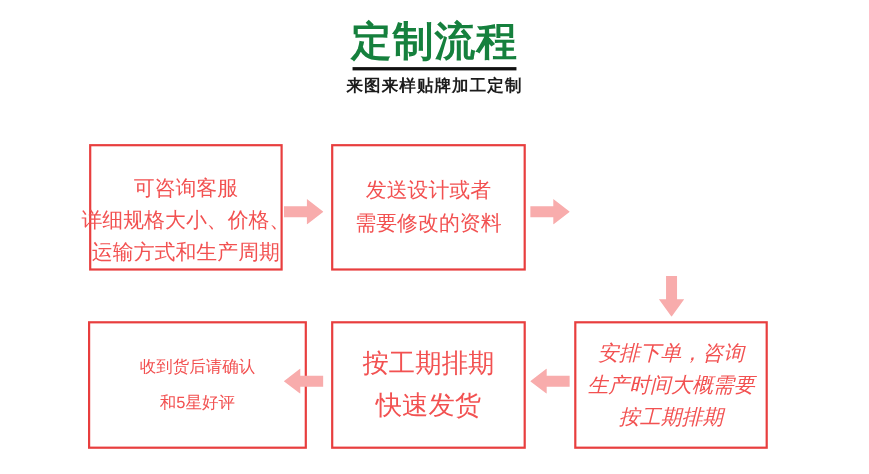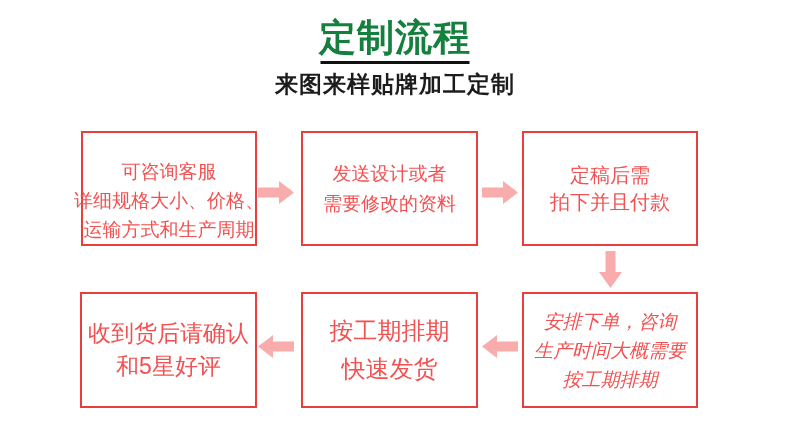--- a/index.html
+++ b/index.html
@@ -25,21 +25,21 @@
     position:absolute;
     top:61px; left:50%;
     transform:translateX(-50%);
     width:149px; height:3px;
     background:#111111;
   }
   .subtitle {
     position:absolute;
     top:69px; left:0; right:0;
     text-align:center;
-    font-size:23px;
+    font-size:15px;
     font-weight:bold;
     color:#1c1c1c;
     letter-spacing:1px;
     font-family:Liberation Mono, monospace;
   }
   .step {
     position:absolute;
     border:2px solid #e83e3e;
     color:#f25151;
     display:flex;
@@ -48,21 +48,21 @@
     align-items:center;
     text-align:center;
     background:transparent;
   }
   .step .line { white-space:nowrap; }
   #step1 { left:81px;  top:131px; width:176px; height:115px; font-size:19px; line-height:29px;justify-content:flex-end; }
   #step2 { left:301px; top:131px; width:177px; height:115px; font-size:19px; line-height:30px; }
   #step3 { left:522px; top:131px; width:176px; height:115px; font-size:20px; line-height:27px; }
   #step4 { left:522px; top:292px; width:176px; height:116px; font-size:19px; line-height:29px;font-style:italic; }
   #step5 { left:301px; top:292px; width:177px; height:116px; font-size:24px; line-height:38px; }
-  #step6 { left:80px;  top:292px; width:177px; height:116px; font-size:23px; line-height:33px; }
+  #step6 { left:80px;  top:292px; width:199px; height:116px; font-size:15px; line-height:33px; }
   .arrow { position:absolute; display:block; }
   #arrow1 { left:258px; top:181px; }
   #arrow2 { left:482px; top:181px; }
   #arrow3 { left:599px; top:251px; }
   #arrow4 { left:482px; top:335px; }
   #arrow5 { left:258px; top:335px; }
 </style>
 </head>
 <body>
 
@@ -76,24 +76,20 @@
     <div class="line">可咨询客服</div>
     <div class="line">详细规格大小、价格、</div>
     <div class="line">运输方式和生产周期</div>
   </div>
 
   <div class="step" id="step2">
     <div class="line">发送设计或者</div>
     <div class="line">需要修改的资料</div>
   </div>
 
-  <div class="step" id="step3">
-    <div class="line">定稿后需</div>
-    <div class="line">拍下并且付款</div>
-  </div>
 
   <div class="step" id="step4">
     <div class="line">安排下单，咨询</div>
     <div class="line">生产时间大概需要</div>
     <div class="line">按工期排期</div>
   </div>
 
   <div class="step" id="step5">
     <div class="line">按工期排期</div>
     <div class="line">快速发货</div>

